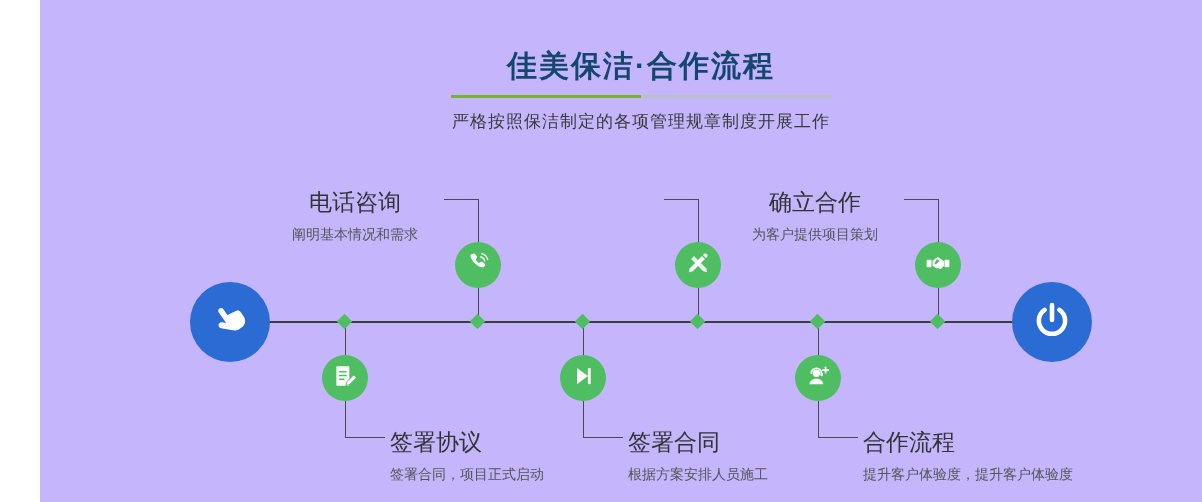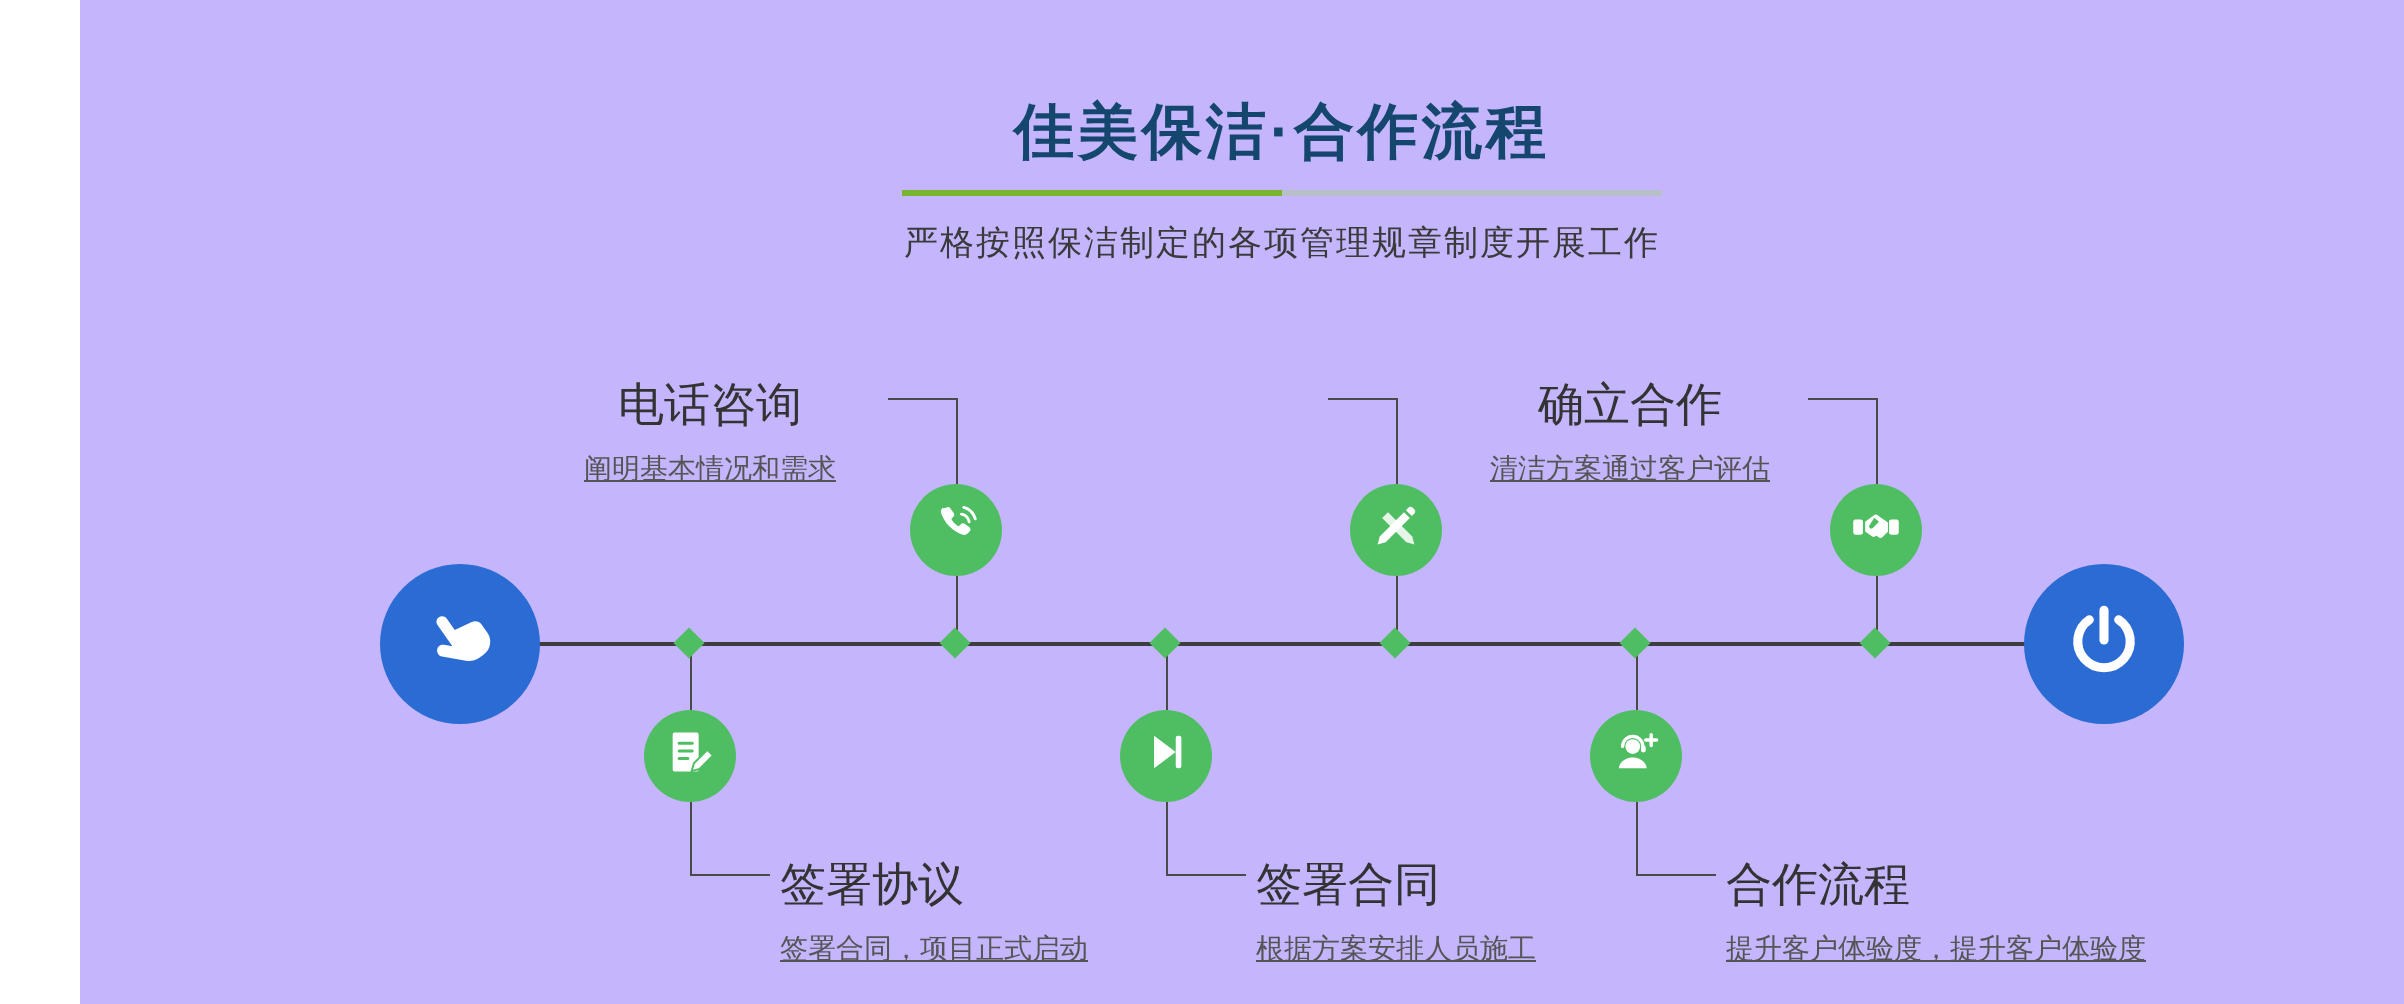--- a/index.html
+++ b/index.html
@@ -35,21 +35,21 @@
 
   .vline{position:absolute;width:1px;background:#4a4a4a;}
   .hline{position:absolute;height:1px;background:#4a4a4a;}
 
   
   .label-top{position:absolute;width:180px;text-align:center;}
   .lt1{left:225px;top:187px;} .lt2{left:445px;top:187px;} .lt3{left:685px;top:187px;}
   .label-bottom{position:absolute;width:280px;text-align:left;}
   .lb1{left:350px;top:427px;} .lb2{left:588px;top:427px;} .lb3{left:823px;top:427px;}
   .step-label{font-size:23px;font-weight:normal;color:#333;}
-  .step-desc{font-size:14px;color:#555;margin-top:8px;text-decoration:underline;}
+  .step-desc{font-size:14px;color:#555;margin-top:8px;}
 
   .rot-hand{transform:rotate(-35deg);}
 </style>
 </head>
 <body>
 
 <div class="page">
 
   <div class="title">佳美保洁·合作流程</div>
   <div class="divider">
@@ -179,21 +179,21 @@
       </svg>
     </span>
   </div>
 
   <div class="label-top lt1">
     <div class="step-label">电话咨询</div>
     <div class="step-desc">阐明基本情况和需求</div>
   </div>
   <div class="label-top lt3">
     <div class="step-label">确立合作</div>
-    <div class="step-desc">清洁方案通过客户评估</div>
+    <div class="step-desc">为客户提供项目策划</div>
   </div>
 
   <div class="label-bottom lb1">
     <div class="step-label">签署协议</div>
     <div class="step-desc">签署合同，项目正式启动</div>
   </div>
   <div class="label-bottom lb2">
     <div class="step-label">签署合同</div>
     <div class="step-desc">根据方案安排人员施工</div>
   </div>

